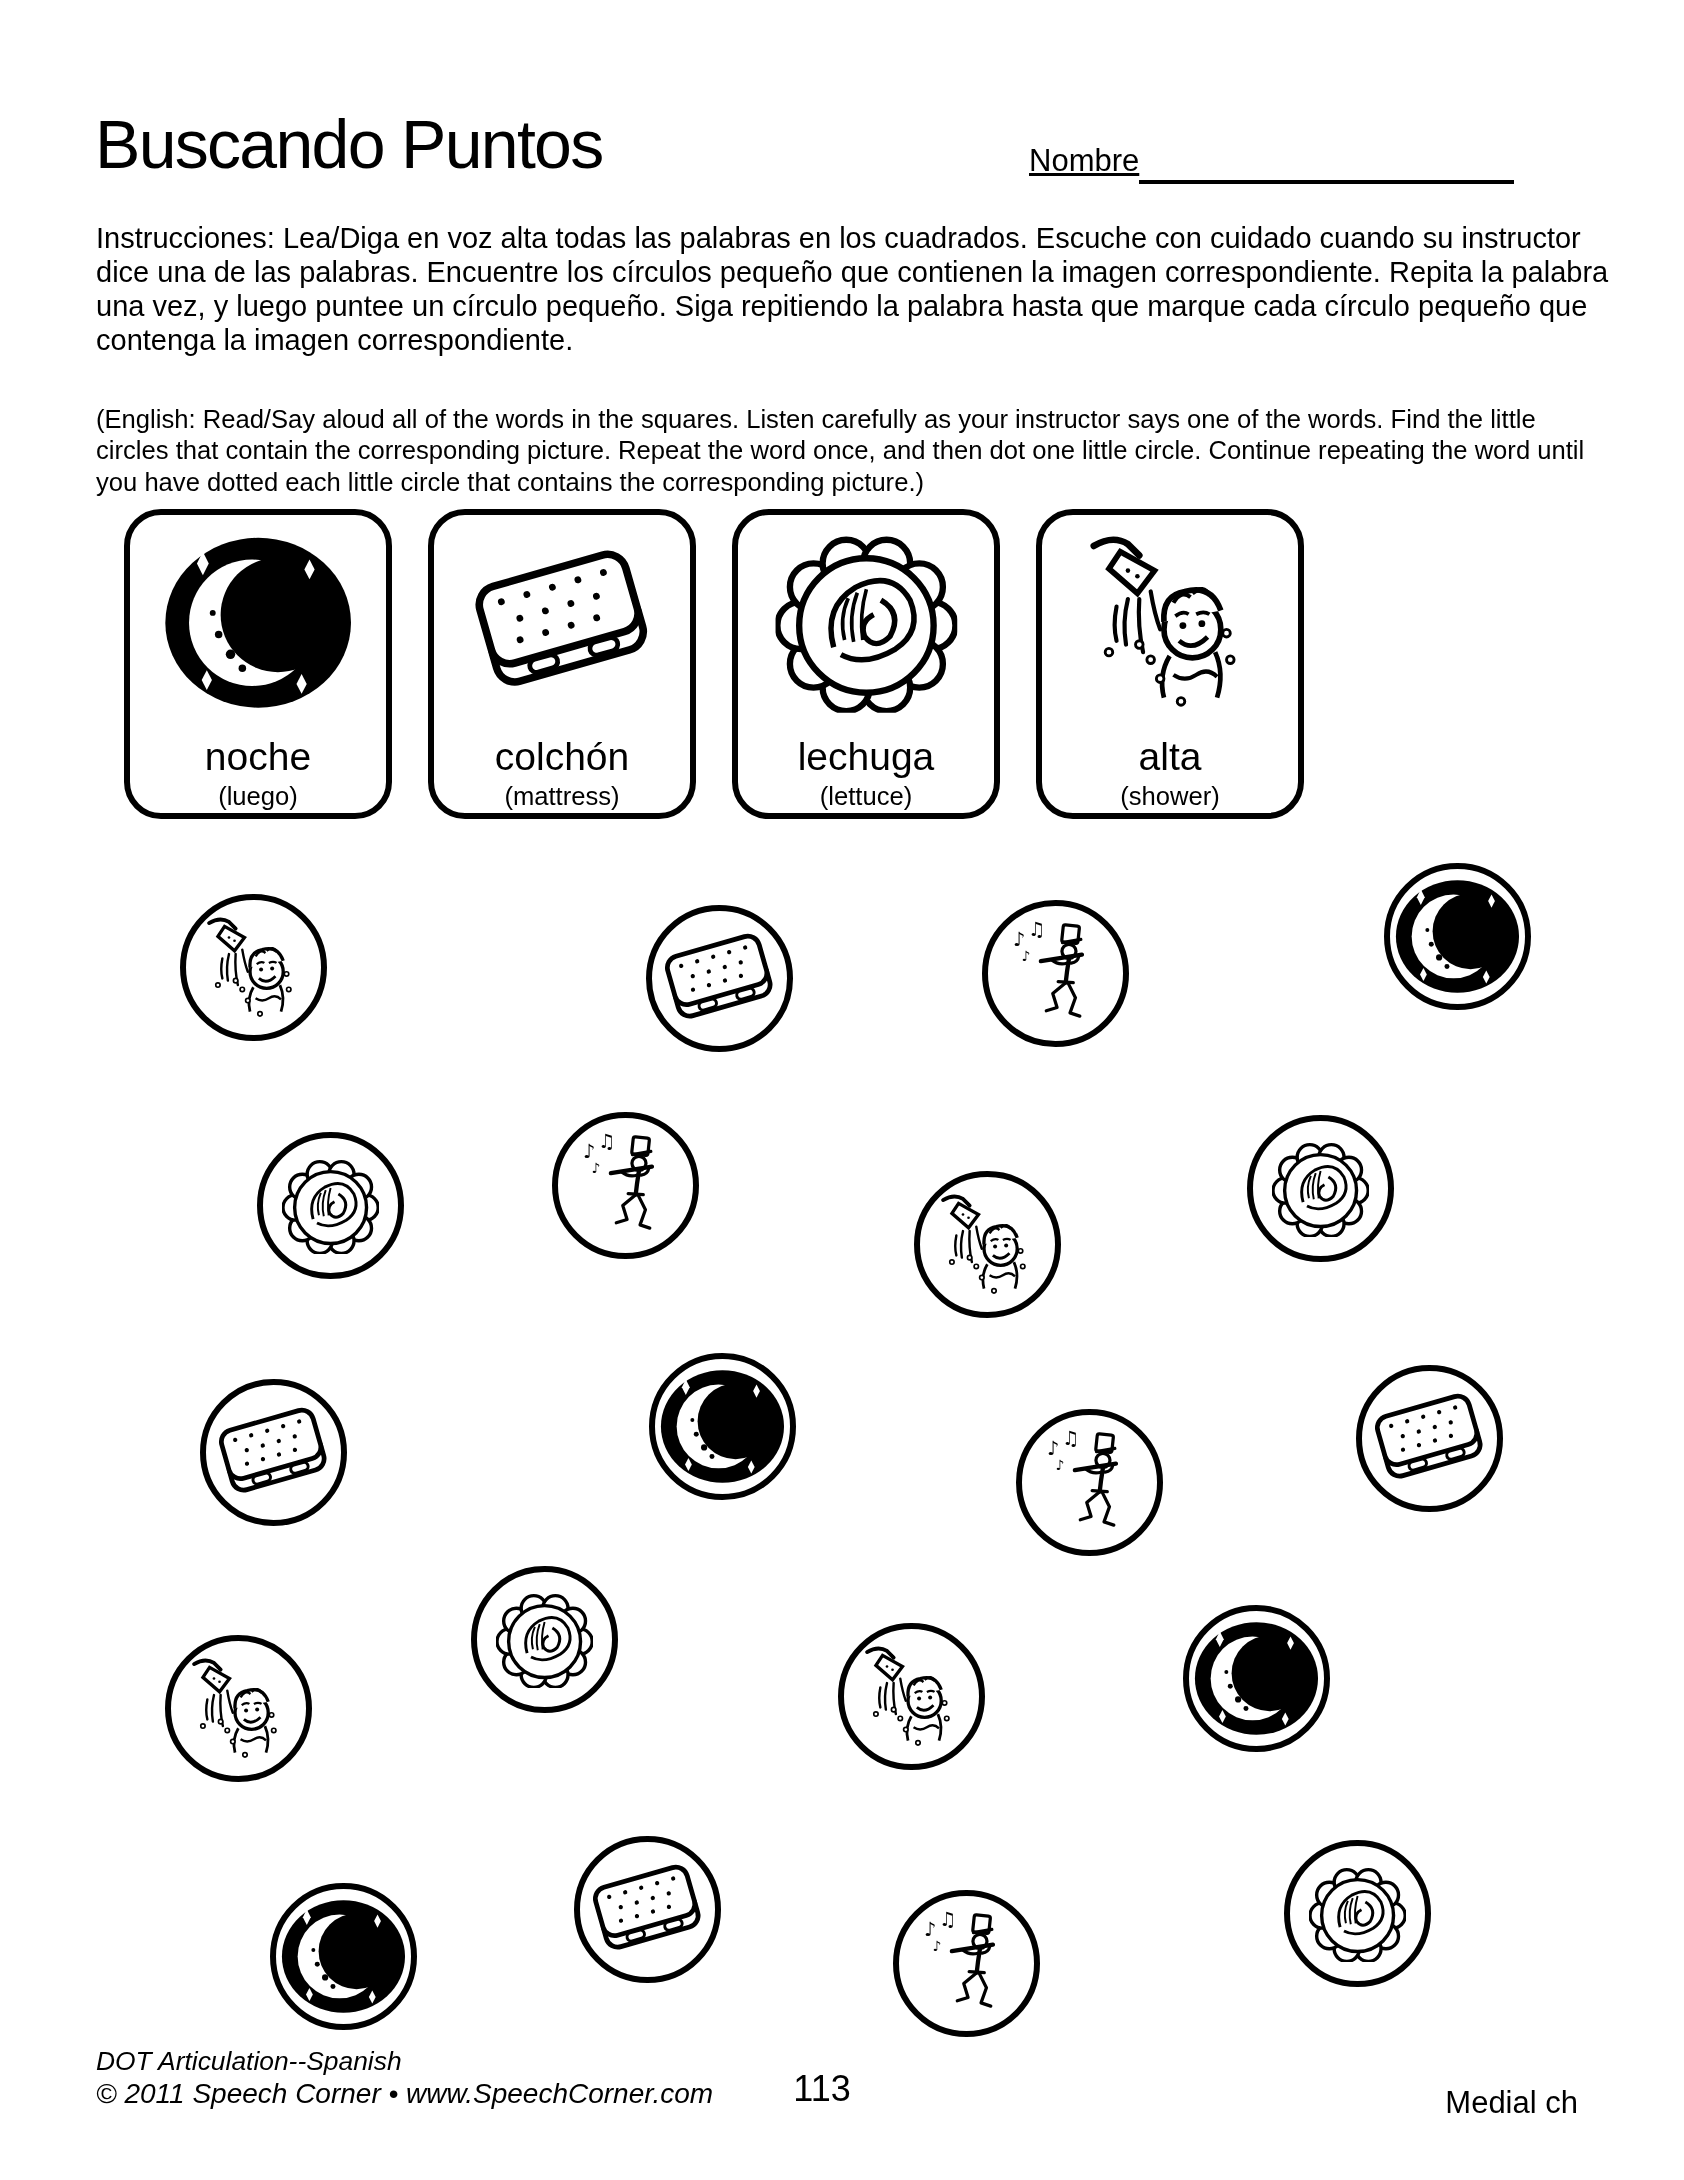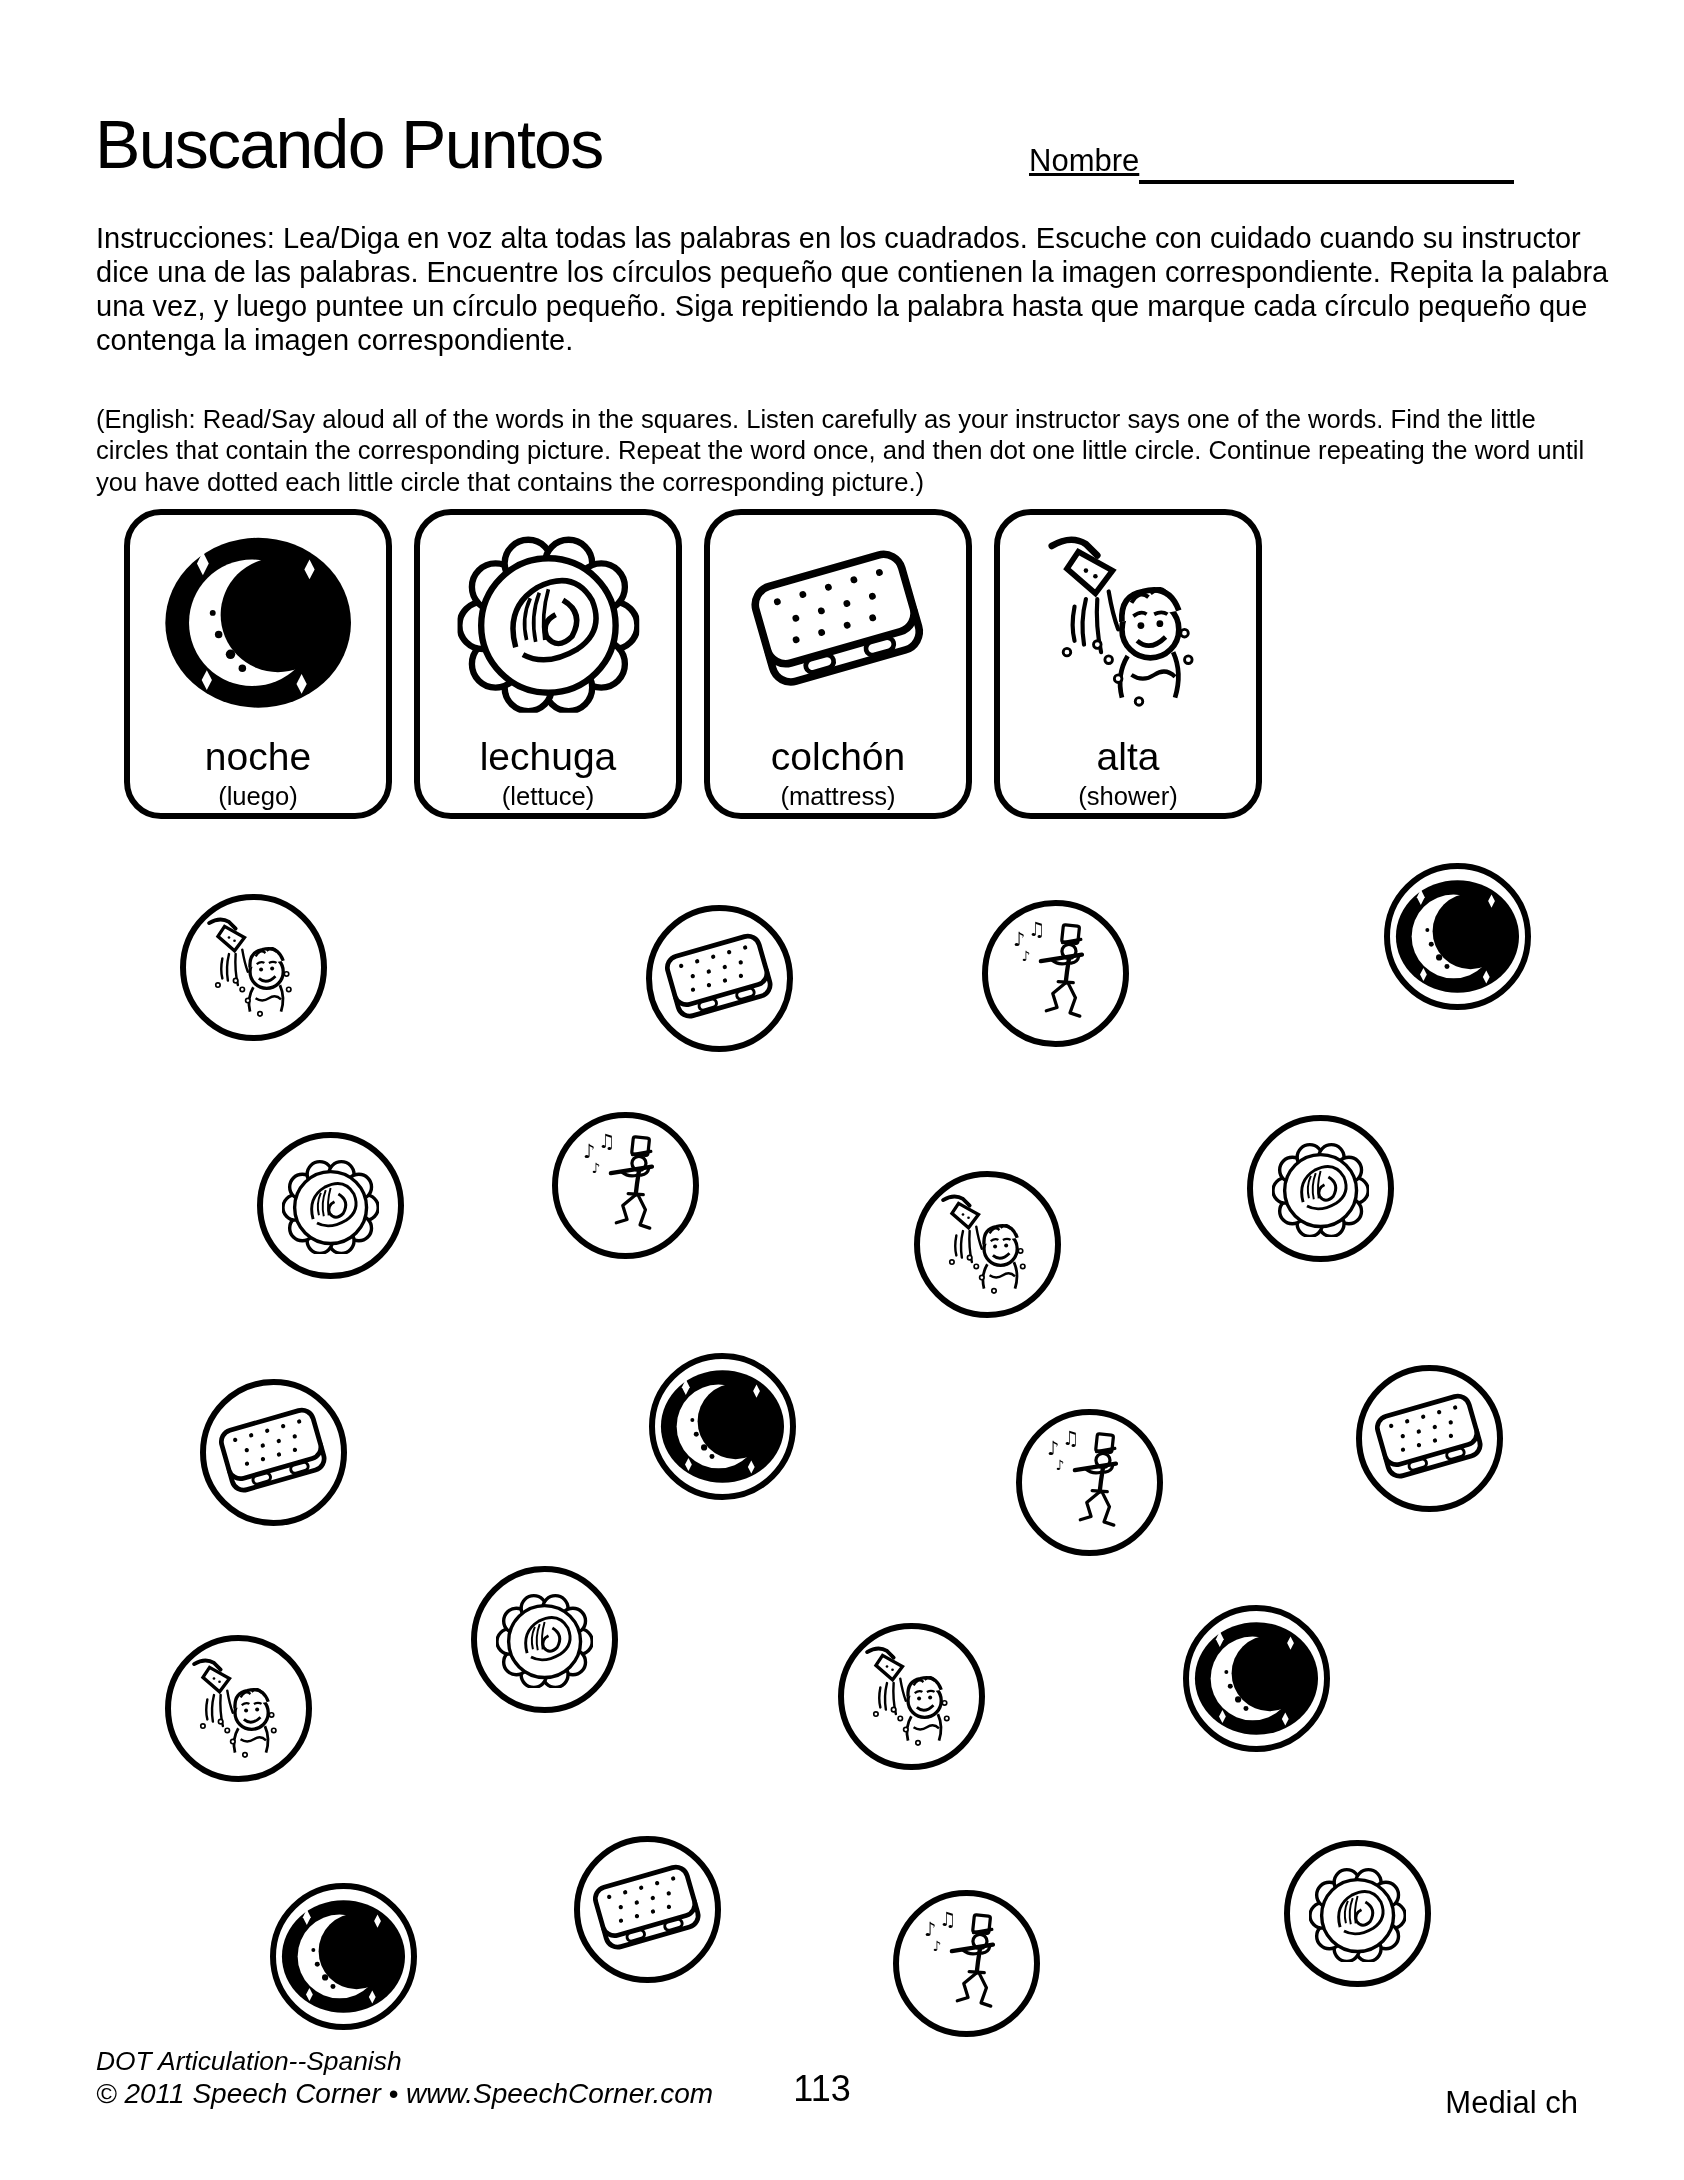--- a/index.html
+++ b/index.html
@@ -6,21 +6,21 @@
   body{
     width:1685px;height:2181px;position:relative;background:#ffffff;color:#000;
     font-family:"Liberation Sans", sans-serif;overflow:hidden;
   }
   .abs{position:absolute;}
   .title{left:95px;top:87px;font-size:68px;letter-spacing:-1.7px;font-weight:400;margin-top:18px;}
   .nombre-wrap{left:1029px;top:143px;font-size:31px;display:flex;align-items:flex-start;text-decoration:underline;}
   .nombre-line{display:inline-block;width:375px;height:37px;border-bottom:4.3px solid #000;}
   .instr-es{left:96px;top:192px;width:1516px;font-size:29px;line-height:34px;}
   .instr-en{left:96px;top:378px;width:1503px;font-size:25.6px;line-height:31.5px;}
-  .cards-row{left:124px;top:509px;display:flex;gap:22px;}
+  .cards-row{left:124px;top:509px;display:flex;gap:36px;}
   .card{
     width:256px;height:298px;border:6.8px solid #000;border-radius:37px;background:#fff;
     display:flex;flex-direction:column;align-items:center;
   }
   .card-pic{height:206px;width:100%;display:flex;align-items:center;justify-content:center;padding-top:8.5px;box-sizing:border-box;}
   .card-pic svg{width:80%;height:92%;}
   .card.k-noche .card-pic svg{width:97%;height:100%;}
   .card.k-colchon .card-pic svg{width:94%;height:96%;}
   .card.k-ducha .card-pic svg{width:88%;height:96%;}
   .card-word{font-size:39px;margin-top:13.6px;}
@@ -174,38 +174,38 @@
 <div class="abs cards-row">
     <div class="card k-noche">
     <div class="card-pic">
       <svg viewBox="0 0 100 100">
           <use href="#noche-icon"></use>
         </svg>
     </div>
     <div class="card-word">noche</div>
     <div class="card-eng">(luego)</div>
   </div>
+    <div class="card k-colchon">
+    <div class="card-pic">
+      <svg viewBox="0 0 100 100">
+          <use href="#colchon-icon"></use>
+        </svg>
+    </div>
+    <div class="card-word">colchón</div>
+    <div class="card-eng">(mattress)</div>
+  </div>
     <div class="card k-lechuga">
     <div class="card-pic">
       <svg viewBox="0 0 100 100">
           <use href="#lechuga-icon"></use>
         </svg>
     </div>
     <div class="card-word">lechuga</div>
     <div class="card-eng">(lettuce)</div>
   </div>
-    <div class="card k-colchon">
-    <div class="card-pic">
-      <svg viewBox="0 0 100 100">
-          <use href="#colchon-icon"></use>
-        </svg>
-    </div>
-    <div class="card-word">colchón</div>
-    <div class="card-eng">(mattress)</div>
-  </div>
     <div class="card k-ducha">
     <div class="card-pic">
       <svg viewBox="0 0 100 100">
           <use href="#ducha-icon"></use>
         </svg>
     </div>
     <div class="card-word">alta</div>
     <div class="card-eng">(shower)</div>
   </div>
   </div>

